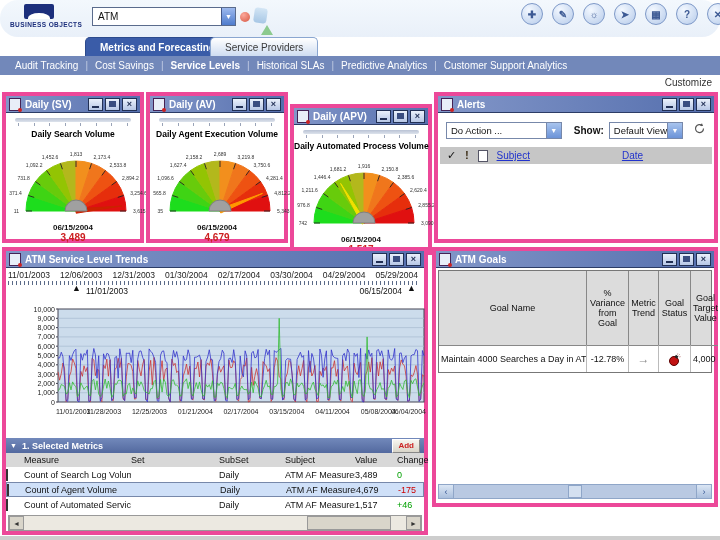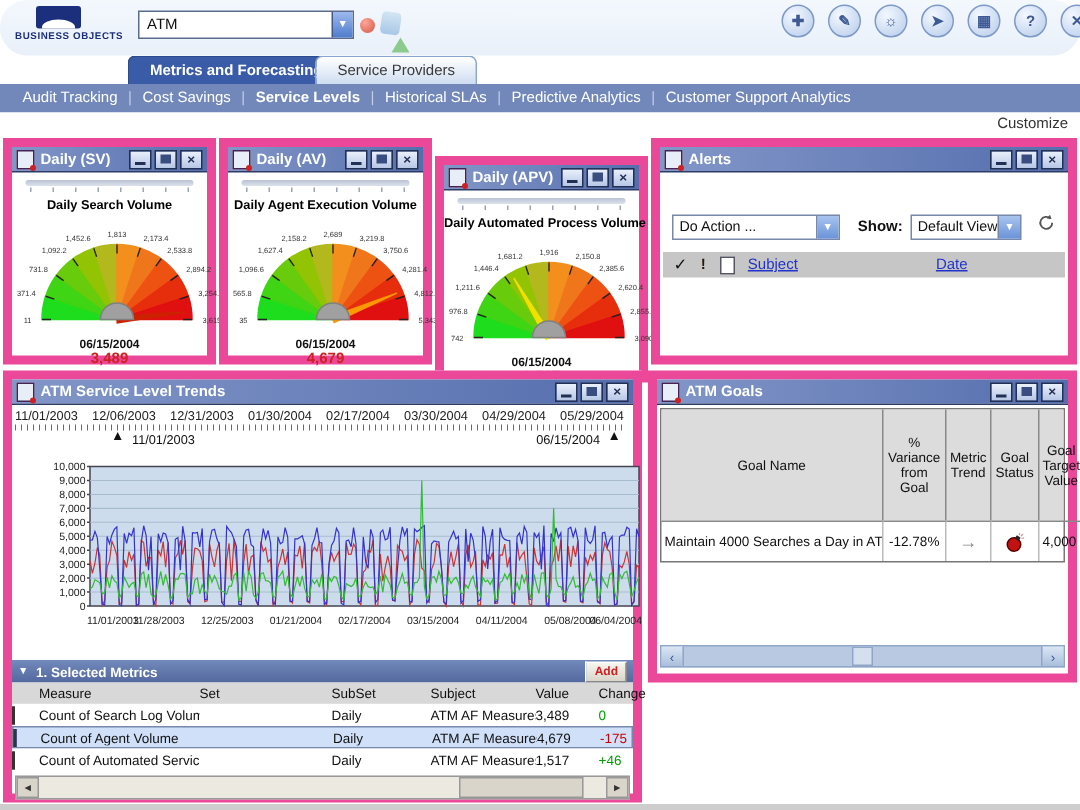--- a/index.html
+++ b/index.html
@@ -35,40 +35,40 @@
   .tab.inactive{left:210px;background:linear-gradient(#ffffff,#ccdbf0);border:1px solid #8aa6d0;border-bottom:none;color:#3a3a3a;}
   
   .navbar{position:absolute;left:0;top:56px;width:720px;height:19px;background:#7288ba;
           display:flex;align-items:center;padding-left:8px;box-sizing:border-box;font-size:10px;color:#fff;}
   .nav-item{padding:0 7px;white-space:nowrap;cursor:default;}
   .nav-item.active{font-weight:bold;}
   .nav-sep{color:#c3cde4;}
   .customize-row{position:absolute;left:0;top:75px;width:720px;height:16px;background:#fff;
                  font-size:10px;color:#333;text-align:right;box-sizing:border-box;padding-right:8px;line-height:15px;}
   
-  .panel{position:absolute;border:6px solid #ec4899;background:#fff;box-sizing:border-box;}
+  .panel{position:absolute;border:4px solid #ec4899;background:#fff;box-sizing:border-box;}
   .p-head{height:16px;background:linear-gradient(90deg,#8296c8,#556fae);display:flex;align-items:center;
           padding:0 3px;border-bottom:1px solid #2c3c66;}
   .p-ico{width:10px;height:11px;background:#e8eef8;border:1px solid #425;position:relative;flex:none;}
   .p-ico::after{content:"";position:absolute;right:-2px;bottom:-2px;width:4px;height:4px;border-radius:50%;background:#c22;}
   .p-title{color:#fff;font-size:10px;font-weight:bold;margin-left:4px;flex:1;white-space:nowrap;overflow:hidden;}
   .winbtn{width:13px;height:11px;margin-left:2px;background:linear-gradient(#eaf0fb,#b7c7e6);
           border:1px solid #223055;display:flex;align-items:center;justify-content:center;flex:none;}
   .wb-min{width:7px;height:6px;border-bottom:2px solid #223055;}
   .wb-max{width:7px;height:6px;background:#3a4d80;}
   .wb-x{font-size:9px;line-height:9px;color:#223055;font-weight:bold;}
   
   .mini-slider{margin:5px 9px 0;height:4px;border-radius:2px;background:linear-gradient(#b9c2d4,#dde3ec);}
   .mini-ticks{display:flex;justify-content:space-between;margin:1px 12px 0;}
   .mini-ticks i{width:1px;height:3px;background:#9aa4b8;}
   .g-title{text-align:center;font-size:8.5px;font-weight:bold;margin-top:3px;color:#000;white-space:nowrap;}
   .g-date{text-align:center;font-size:8px;font-weight:bold;margin-top:-2px;}
   .g-value{text-align:center;font-size:10px;font-weight:bold;color:#cc2222;}
   
-  .al-controls{margin:27px 8px 8px;display:flex;align-items:center;}
+  .al-controls{margin:8px 8px 8px;display:flex;align-items:center;}
   .sel{height:17px;border:1px solid #7788aa;background:#fff;display:flex;align-items:center;box-sizing:border-box;}
   .sel-val{flex:1;font-size:9.5px;padding-left:4px;white-space:nowrap;overflow:hidden;}
   .sel-arrow{width:14px;height:100%;background:linear-gradient(#a8c4ee,#6b93d8);color:#fff;display:flex;
              align-items:center;justify-content:center;font-size:7px;border-left:1px solid #7788aa;}
   .al-show{font-size:10px;font-weight:bold;margin:0 5px 0 12px;}
   .al-head{margin:2px 2px;height:17px;background:#c6c6c6;display:flex;align-items:center;
            padding:0 7px;font-size:10px;}
   .al-check{color:#111;font-size:11px;}
   .al-excl{color:#2a1a00;font-weight:bold;margin-left:9px;}
   .doc-ico{width:8px;height:10px;background:#fff;border:1px solid #556;margin-left:9px;}
@@ -546,21 +546,21 @@
       </div>
     <div class="hscroll">
       <span class="hs-btn">◄</span>
       <span class="hs-track">
           <span class="hs-thumb"></span>
         </span>
       <span class="hs-btn">►</span>
     </div>
   </div>
 
-  <div class="panel" style="left:432px;top:247px;width:286px;height:208px;">
+  <div class="panel" style="left:432px;top:247px;width:286px;height:260px;">
     <div class="p-head">
       <span class="p-ico"></span>
       <span class="p-title">ATM Goals</span>
       <span class="winbtn">
           <span class="wb-min"></span>
         </span>
       <span class="winbtn">
           <span class="wb-max"></span>
         </span>
       <span class="winbtn">

